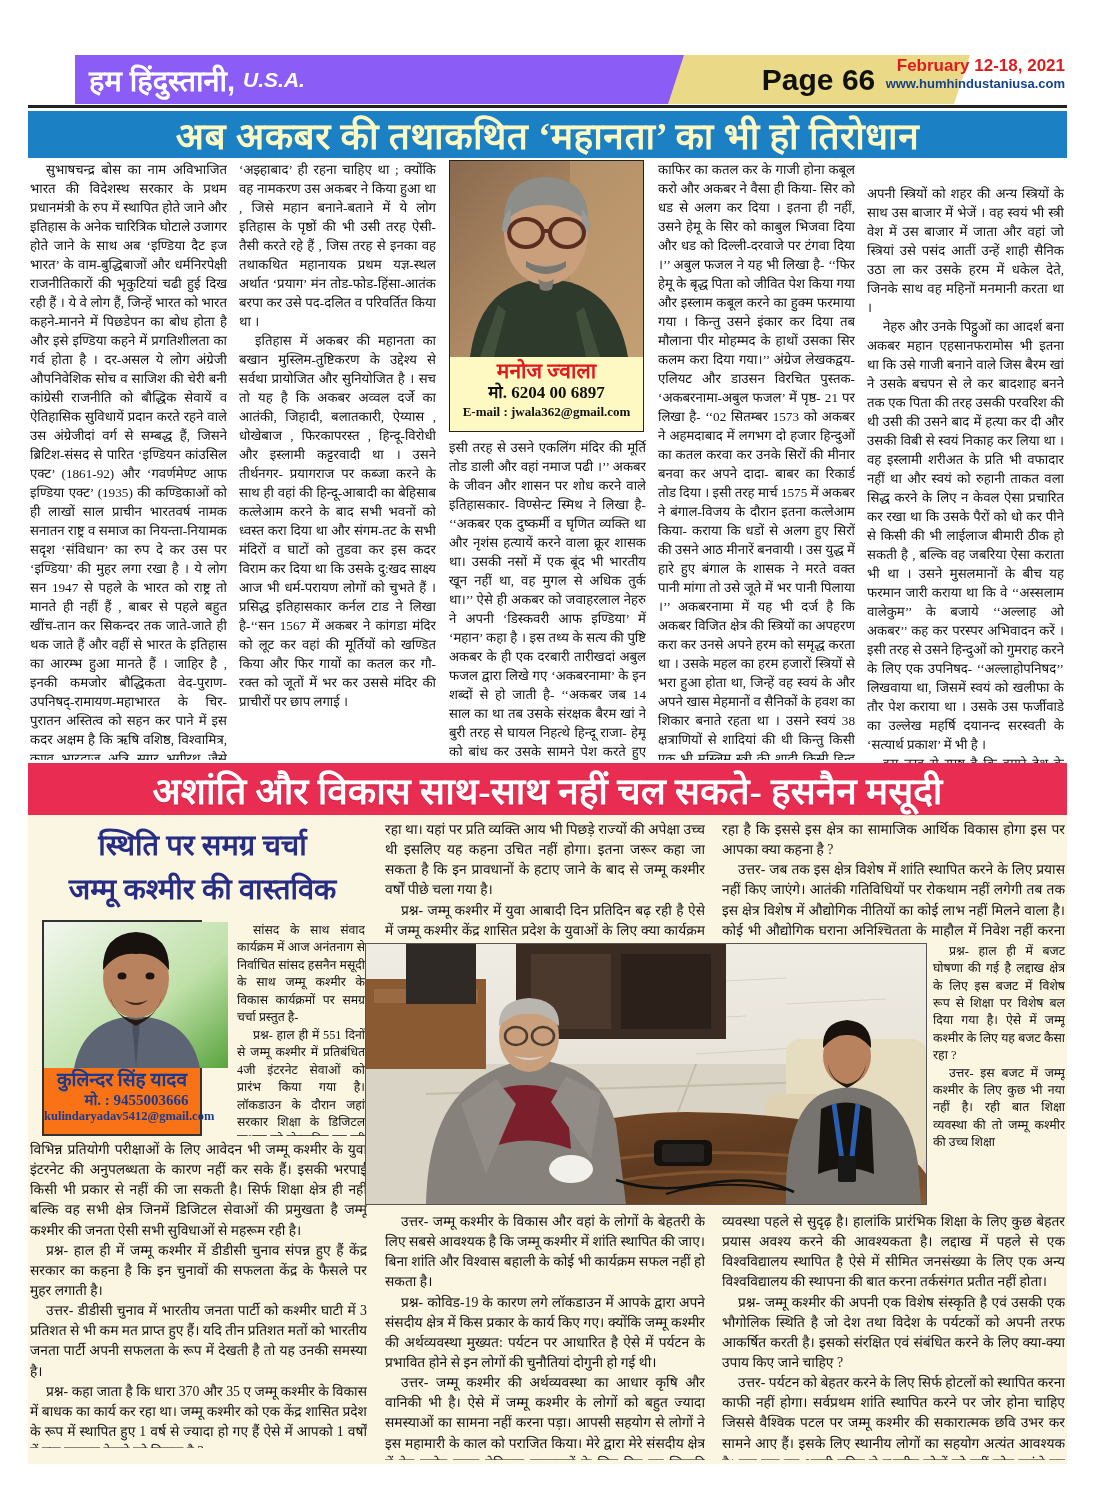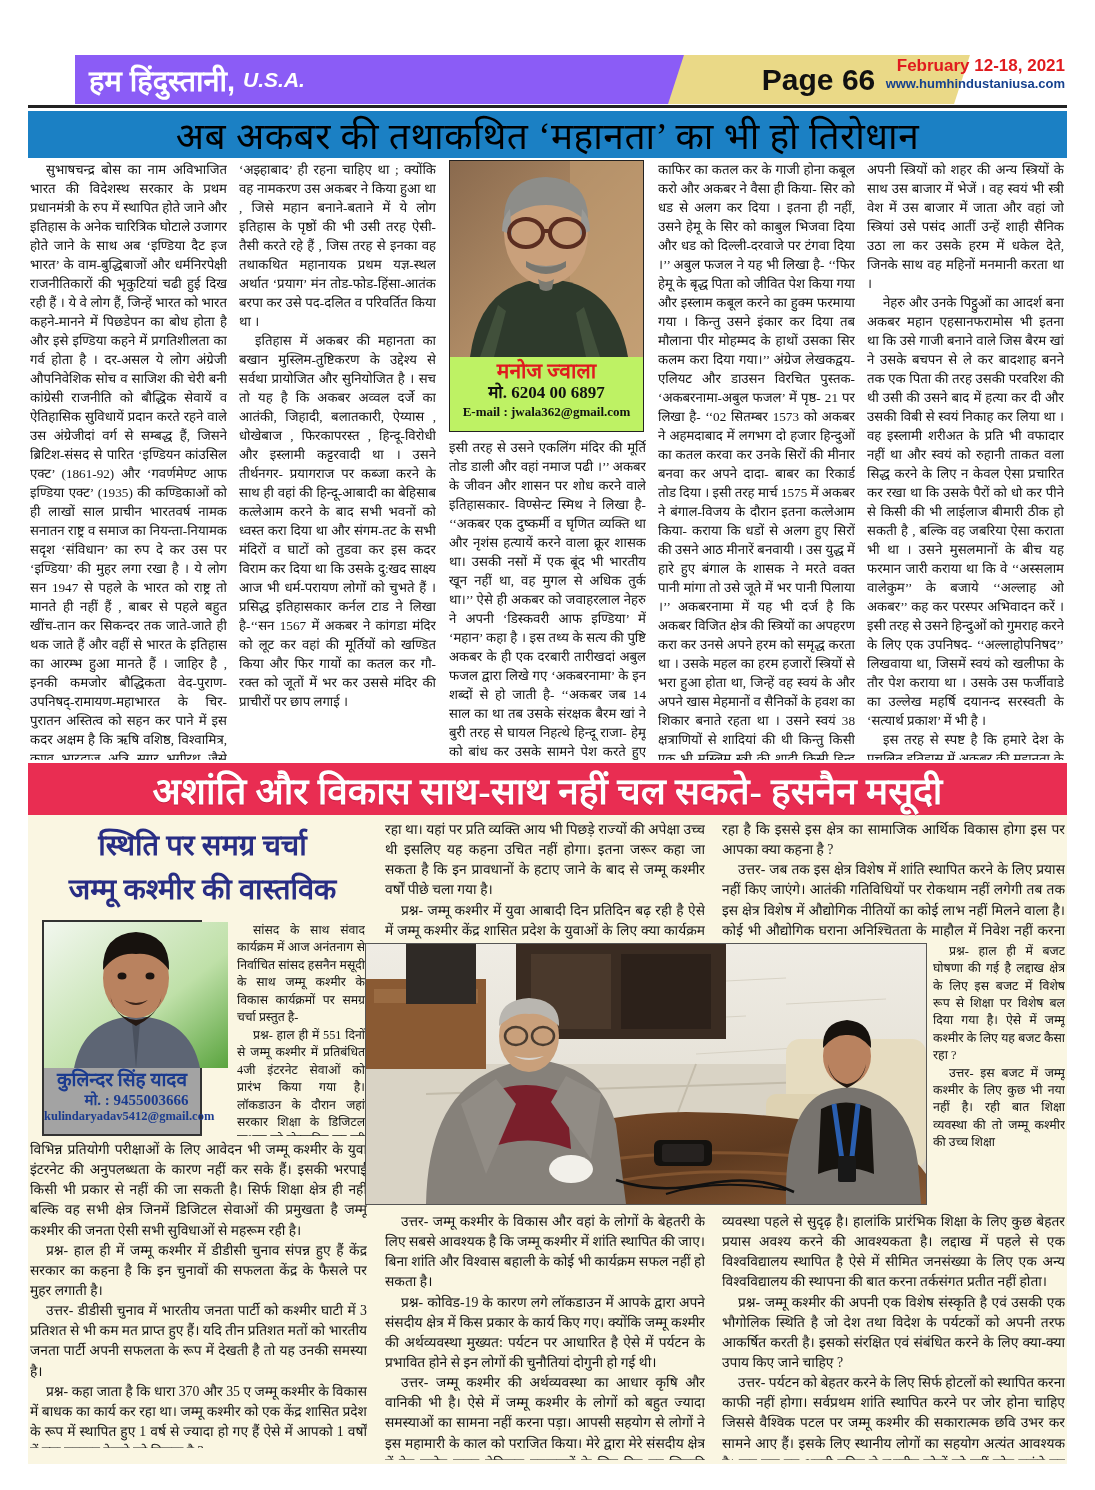--- a/index.html
+++ b/index.html
@@ -15,39 +15,39 @@
            transform:skewX(-18deg);display:flex;align-items:center;justify-content:center;}
   #pagetab span{transform:skewX(18deg);font-family:"Liberation Sans",sans-serif;
            font-weight:bold;font-size:30px;color:#111;}
   #dateblock{right:30px;top:55px;width:300px;text-align:right;font-family:"Liberation Sans",sans-serif;}
   #dateblock .d{color:#e01b1e;font-weight:bold;font-size:17px;line-height:1.25;}
   #dateblock .u{color:#15418e;font-weight:bold;font-size:13px;line-height:1.3;}
   #hrule{left:28px;top:105px;width:1039px;height:3px;background:#222;}
   
   #headline1{left:28px;top:111px;width:1039px;height:47px;background:#1b80c4;
              display:flex;align-items:center;justify-content:center;}
-  #headline1 span{color:#000000;font-weight:normal;font-size:37px;font-family:"Liberation Serif",serif;
+  #headline1 span{color:#fef9c3;font-weight:bold;font-size:37px;font-family:"Liberation Serif",serif;
              letter-spacing:0.5px;white-space:nowrap;}
   .ncol{top:160px;width:197px;height:600px;overflow:hidden;}
   .ncol p, .icol p{margin:0;text-align:justify;font-size:13.2px;line-height:1.44;}
   .ncol p.ind, .icol p.ind{text-indent:16px;}
-  #photobox1{width:195px;height:272px;border:1px solid #222;background:#bef264;box-sizing:border-box;margin-bottom:6px;}
+  #photobox1{width:195px;height:272px;border:1px solid #222;background:#fef9c3;box-sizing:border-box;margin-bottom:6px;}
   #photobox1 .cap{text-align:center;font-family:"Liberation Serif",serif;}
   #photobox1 .nm{color:#e01b1e;font-weight:bold;font-size:21px;line-height:1.15;margin-top:2px;}
   #photobox1 .ph{color:#111;font-weight:bold;font-size:17px;line-height:1.2;}
   #photobox1 .em{color:#111;font-weight:bold;font-size:13px;line-height:1.25;}
   
   #creambg{left:28px;top:815px;width:1039px;height:649px;background:#faf6e2;}
   #banner2{left:28px;top:763px;width:1039px;height:52px;background:#e92d52;
            display:flex;align-items:center;justify-content:center;}
   #banner2 span{color:#ffffff;font-weight:bold;font-size:37px;white-space:nowrap;
            font-family:"Liberation Serif",serif;text-shadow:0 1px 0 rgba(120,0,30,.35);}
   #subhead2{left:30px;top:824px;width:345px;text-align:center;color:#282d84;
             font-weight:bold;font-size:29px;line-height:1.5;font-family:"Liberation Serif",serif;}
-  #kbox{left:42px;top:920px;width:160px;height:216px;border:2px solid #333;background:#a3a3a3;box-sizing:border-box;}
+  #kbox{left:42px;top:920px;width:160px;height:216px;border:2px solid #333;background:#f97316;box-sizing:border-box;}
   #kbox .cap{text-align:center;color:#1b3b8f;font-weight:bold;}
   #kbox .nm{font-size:19px;line-height:1.15;margin-top:1px;}
   #kbox .ph{font-size:15px;line-height:1.2;padding-left:29px;}
   #kbox .em{font-size:12.5px;line-height:1.2;}
   .icol{overflow:hidden;}
   .iv p{margin:0;text-align:justify;font-size:13.8px;line-height:1.46;}
   .iv p.ind{text-indent:16px;}
   #introcol p{font-size:12.3px;line-height:1.42;}
   #stripcol p{font-size:12.4px;line-height:1.4;}
   #bigphoto{left:365px;top:943px;width:562px;height:262px;border:1px solid #555;box-sizing:border-box;background:#ddd;}
@@ -112,21 +112,21 @@
         <div class="nm">मनोज ज्वाला</div>
         <div class="ph">मो. 6204 00 6897</div>
         <div class="em">E-mail : jwala362@gmail.com</div>
       </div>
     </div>
     <p>इसी तरह से उसने एकलिंग मंदिर की मूर्ति तोड डाली और वहां नमाज पढी ।’’ अकबर के जीवन और शासन पर शोध करने वाले इतिहासकार- विण्सेन्ट स्मिथ ने लिखा है- ‘‘अकबर एक दुष्कर्मी व घृणित व्यक्ति था और नृशंस हत्यायें करने वाला क्रूर शासक था। उसकी नसों में एक बूंद भी भारतीय खून नहीं था, वह मुगल से अधिक तुर्क था।’’ ऐसे ही अकबर को जवाहरलाल नेहरु ने अपनी ‘डिस्कवरी आफ इण्डिया’ में ‘महान’ कहा है । इस तथ्य के सत्य की पुष्टि अकबर के ही एक दरबारी तारीखदां अबुल फजल द्वारा लिखे गए ‘अकबरनामा’ के इन शब्दों से हो जाती है- ‘‘अकबर जब 14 साल का था तब उसके संरक्षक बैरम खां ने बुरी तरह से घायल निहत्थे हिन्दू राजा- हेमू को बांध कर उसके सामने पेश करते हुए कहा कि इस</p>
   </div>
   <div class="abs ncol" style="left:658px;">
     <p>काफिर का कतल कर के गाजी होना कबूल करो और अकबर ने वैसा ही किया- सिर को धड से अलग कर दिया । इतना ही नहीं, उसने हेमू के सिर को काबुल भिजवा दिया और धड को दिल्ली-दरवाजे पर टंगवा दिया ।’’ अबुल फजल ने यह भी लिखा है- ‘‘फिर हेमू के बृद्ध पिता को जीवित पेश किया गया और इस्लाम कबूल करने का हुक्म फरमाया गया । किन्तु उसने इंकार कर दिया तब मौलाना पीर मोहम्मद के हाथों उसका सिर कलम करा दिया गया।’’ अंग्रेज लेखकद्वय- एलियट और डाउसन विरचित पुस्तक- ‘अकबरनामा-अबुल फजल’ में पृष्ठ- 21 पर लिखा है- ‘‘02 सितम्बर 1573 को अकबर ने अहमदाबाद में लगभग दो हजार हिन्दुओं का कतल करवा कर उनके सिरों की मीनार बनवा कर अपने दादा- बाबर का रिकार्ड तोड दिया । इसी तरह मार्च 1575 में अकबर ने बंगाल-विजय के दौरान इतना कत्लेआम किया- कराया कि धडों से अलग हुए सिरों की उसने आठ मीनारें बनवायी । उस युद्ध में हारे हुए बंगाल के शासक ने मरते वक्त पानी मांगा तो उसे जूते में भर पानी पिलाया ।’’ अकबरनामा में यह भी दर्ज है कि अकबर विजित क्षेत्र की स्त्रियों का अपहरण करा कर उनसे अपने हरम को समृद्ध करता था । उसके महल का हरम हजारों स्त्रियों से भरा हुआ होता था, जिन्हें वह स्वयं के और अपने खास मेहमानों व सैनिकों के हवश का शिकार बनाते रहता था । उसने स्वयं 38 क्षत्राणियों से शादियां की थी किन्तु किसी एक भी मुस्लिम स्त्री की शादी किसी हिन्दू से नहीं होने दी थी । प्रसिद्ध इतिहासकार आर0सी0मजुमदार ने ‘दी मुगल एम्पायर’ में लिखा है- ‘‘अकबर की गन्दी नजर गोण्डवाना की विधवा रानी दुर्गावती पर भी थी, जिसके कारण अपनी हवश बुझाने के लिए उसने उस पर आक्रमण किया था, किन्तु रानी की वीरता के समक्ष वह टिक नहीं पाया।’’ अकबर इतनी गन्दी प्रवृति का ऐसा हवशी शैतान था कि वह हर साल की पहली शाम को राजधानी में सिर्फ स्त्रियों का मीना बाजार लगवाता था, जिसके बावत उसके दरबारियों को उसका हुक्म होता था कि वे अपनी-</p>
   </div>
-  <div class="abs ncol" style="left:867px;">
+  <div class="abs ncol" style="left:867px;margin-top:24px;">
     <p>अपनी स्त्रियों को शहर की अन्य स्त्रियों के साथ उस बाजार में भेजें । वह स्वयं भी स्त्री वेश में उस बाजार में जाता और वहां जो स्त्रियां उसे पसंद आतीं उन्हें शाही सैनिक उठा ला कर उसके हरम में धकेल देते, जिनके साथ वह महिनों मनमानी करता था ।</p>
     <p class="ind">नेहरु और उनके पिट्ठुओं का आदर्श बना अकबर महान एहसानफरामोस भी इतना था कि उसे गाजी बनाने वाले जिस बैरम खां ने उसके बचपन से ले कर बादशाह बनने तक एक पिता की तरह उसकी परवरिश की थी उसी की उसने बाद में हत्या कर दी और उसकी विबी से स्वयं निकाह कर लिया था । वह इस्लामी शरीअत के प्रति भी वफादार नहीं था और स्वयं को रुहानी ताकत वला सिद्ध करने के लिए न केवल ऐसा प्रचारित कर रखा था कि उसके पैरों को धो कर पीने से किसी की भी लाईलाज बीमारी ठीक हो सकती है , बल्कि वह जबरिया ऐसा कराता भी था । उसने मुसलमानों के बीच यह फरमान जारी कराया था कि वे ‘‘अस्सलाम वालेकुम’’ के बजाये ‘‘अल्लाह ओ अकबर’’ कह कर परस्पर अभिवादन करें । इसी तरह से उसने हिन्दुओं को गुमराह करने के लिए एक उपनिषद- ‘‘अल्लाहोपनिषद’’ लिखवाया था, जिसमें स्वयं को खलीफा के तौर पेश कराया था । उसके उस फर्जीवाडे का उल्लेख महर्षि दयानन्द सरस्वती के ‘सत्यार्थ प्रकाश’ में  भी है ।</p>
     <p class="ind">इस तरह से स्पष्ट है कि हमारे देश के प्रचलित इतिहास में अकबर की महानता के बावत जो भी पढने को मिलता है उसमें सच्चाई ‘राई’ के बराबर भी नहीं है । किन्तु नेहरु ने जब उसे महान कह दिया तब नेहरु की कांग्रेसी सत्ता से पोषित-उपकृत इतिहासकारों व बुद्धिबाजों की पूरी वामपंथी फौज ही उसे महान प्रमाणित करने और उसकी महानता में धर्मनिरपेक्षता, भाईचारा, सहिष्णुता , न्यायकारिता आदि के पुट भर-भर कर चार चांद लगाने का काम किया । ऐसे में अब उत्तर प्रदेश की भाजपाई सरकार द्वारा ब्रह्मा के उस प्रथम यज्ञ-स्थल को उसका वास्तविक नाम प्रदान कर दिए जाने से संगम की धारा में अझ्हाबाद का अवसान तो हो गया, किन्तु अकबर की तथाकथित महानता का तिरोधान होना भी आवश्यक है ; क्योंकि तभी हमारी पीढियों को ‘प्रयागराज’ नाम की पुनर्प्रतिष्ठा की सार्थकता समझ में आएगी ।</p>
   </div>
 
   <div class="abs" id="creambg"></div>
 
   <div class="abs" id="banner2">
     <span>अशांति और विकास साथ-साथ नहीं चल सकते- हसनैन मसूदी</span>
   </div>

